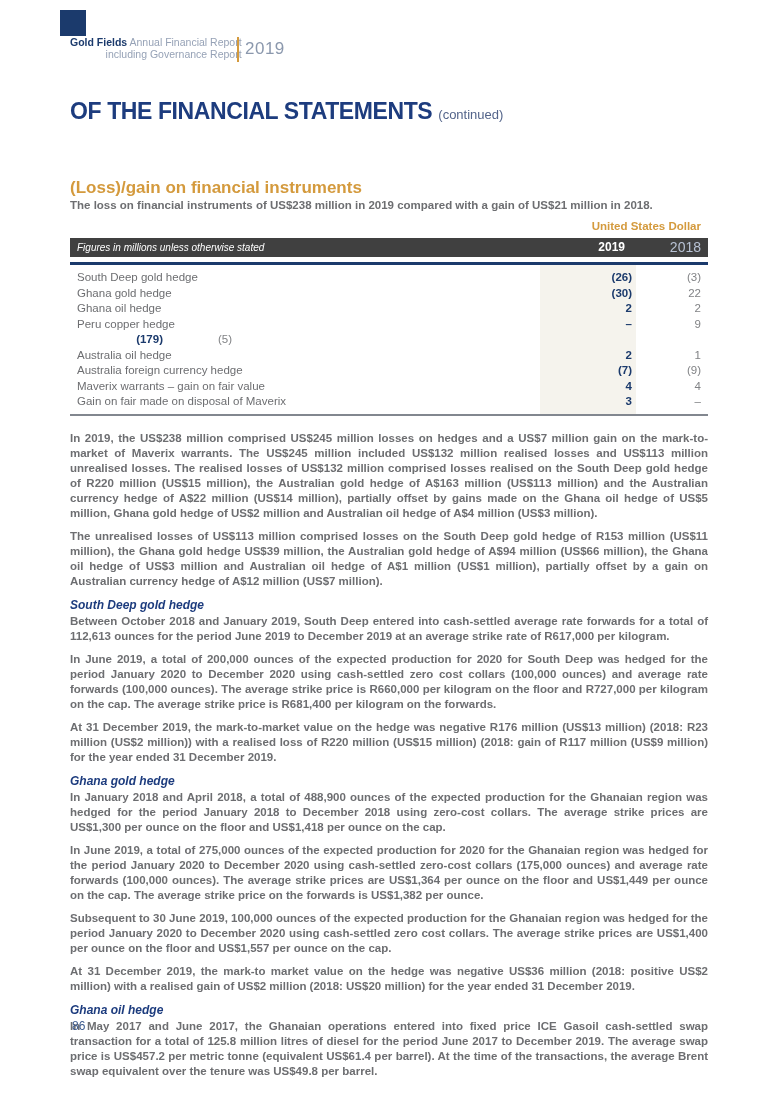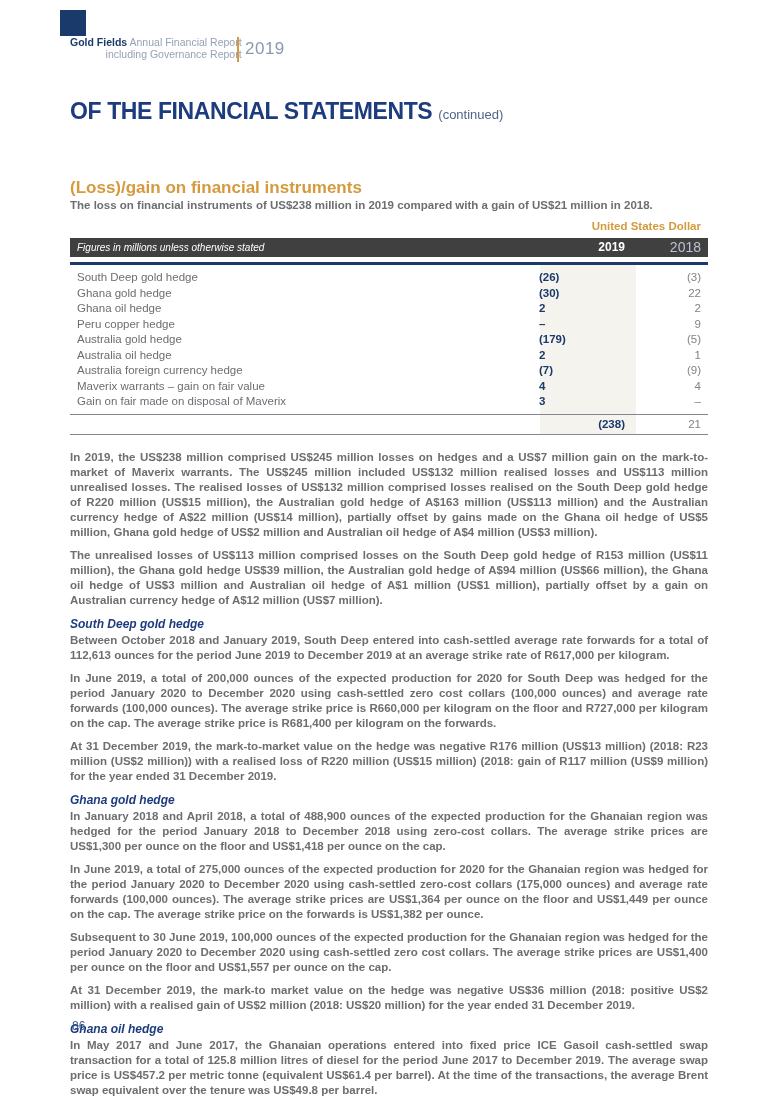--- a/index.html
+++ b/index.html
@@ -33,21 +33,21 @@
   .t-bar{position:relative;z-index:1;display:flex;align-items:center;background:#404040;height:19px;}
   .t-caption{flex:1;padding-left:7px;color:#ffffff;font-style:italic;font-size:10px;}
   .t-col{width:96px;text-align:right;padding-right:11px;box-sizing:border-box;font-size:12px;}
   .t-col2{width:72px;text-align:right;padding-right:7px;box-sizing:border-box;font-size:14px;}
   .t-bar .t-col{color:#ffffff;font-weight:bold;}
   .t-bar .t-col2{color:#b8c2d4;}
   .t-thickrule{position:relative;z-index:1;margin-top:5px;height:3px;background:#1b3a6c;}
   .t-rows{position:relative;z-index:1;padding-top:5px;}
   .t-row{display:flex;height:15.5px;align-items:center;}
   .t-row .lbl{flex:1;padding-left:7px;color:#6d6e71;}
-  .t-row .v19{width:97px;padding-right:11px;box-sizing:border-box;color:#1b3a6c;font-weight:bold;}
+  .t-row .v19{width:97px;text-align:right;padding-right:4px;box-sizing:border-box;color:#1b3a6c;font-weight:bold;}
   .t-row .v18{width:72px;text-align:right;padding-right:7px;box-sizing:border-box;color:#808285;}
   .t-thinrule{position:relative;z-index:1;height:1px;background:#82878f;margin-top:4px;}
   .t-total{position:relative;z-index:1;display:flex;height:19px;align-items:center;}
   .t-total .lbl{flex:1;}
   .t-total .v19{width:96px;text-align:right;padding-right:11px;box-sizing:border-box;color:#1b3a6c;font-weight:bold;}
   .t-total .v18{width:72px;text-align:right;padding-right:7px;box-sizing:border-box;color:#808285;}
   .t-botrule{position:relative;z-index:1;height:1px;background:#82878f;}
 
   
   .sub-head{color:#1d3c7e;font-weight:bold;font-style:italic;font-size:12px;margin:9px 0 1px 0;}
@@ -102,21 +102,20 @@
             <div class="lbl">Ghana oil hedge</div>
             <div class="v19">2</div>
             <div class="v18">2</div>
           </div>
         <div class="t-row">
             <div class="lbl">Peru copper hedge</div>
             <div class="v19">–</div>
             <div class="v18">9</div>
           </div>
         <div class="t-row">
-            <div class="lbl">Australia gold hedge</div>
             <div class="v19">(179)</div>
             <div class="v18">(5)</div>
           </div>
         <div class="t-row">
             <div class="lbl">Australia oil hedge</div>
             <div class="v19">2</div>
             <div class="v18">1</div>
           </div>
         <div class="t-row">
             <div class="lbl">Australia foreign currency hedge</div>
@@ -128,25 +127,20 @@
             <div class="v19">4</div>
             <div class="v18">4</div>
           </div>
         <div class="t-row">
             <div class="lbl">Gain on fair made on disposal of Maverix</div>
             <div class="v19">3</div>
             <div class="v18">–</div>
           </div>
       </div>
       <div class="t-thinrule"></div>
-      <div class="t-total">
-        <div class="lbl"></div>
-        <div class="v19">(238)</div>
-        <div class="v18">21</div>
-      </div>
       <div class="t-botrule"></div>
     </div>
 
     <p>In 2019, the US$238 million comprised US$245 million losses on hedges and a US$7 million gain on the mark-to-market of Maverix warrants. The US$245 million included US$132 million realised losses and US$113 million unrealised losses. The realised losses of US$132 million comprised losses realised on the South Deep gold hedge of R220 million (US$15 million), the Australian gold hedge of A$163 million (US$113 million) and the Australian currency hedge of A$22 million (US$14 million), partially offset by gains made on the Ghana oil hedge of US$5 million, Ghana gold hedge of US$2 million and Australian oil hedge of A$4 million (US$3 million).</p>
     <p>The unrealised losses of US$113 million comprised losses on the South Deep gold hedge of R153 million (US$11 million), the Ghana gold hedge US$39 million, the Australian gold hedge of A$94 million (US$66 million), the Ghana oil hedge of US$3 million and Australian oil hedge of A$1 million (US$1 million), partially offset by a gain on Australian currency hedge of A$12 million (US$7 million).</p>
 
     <div class="sub-head">South Deep gold hedge</div>
     <p>Between October 2018 and January 2019, South Deep entered into cash-settled average rate forwards for a total of 112,613 ounces for the period June 2019 to December 2019 at an average strike rate of R617,000 per kilogram.</p>
     <p>In June 2019, a total of 200,000 ounces of the expected production for 2020 for South Deep was hedged for the period January 2020 to December 2020 using cash-settled zero cost collars (100,000 ounces) and average rate forwards (100,000 ounces). The average strike price is R660,000 per kilogram on the floor and R727,000 per kilogram on the cap. The average strike price is R681,400 per kilogram on the forwards.</p>
     <p>At 31 December 2019, the mark-to-market value on the hedge was negative R176 million (US$13 million) (2018: R23 million (US$2 million)) with a realised loss of R220 million (US$15 million) (2018: gain of R117 million (US$9 million) for the year ended 31 December 2019.</p>

